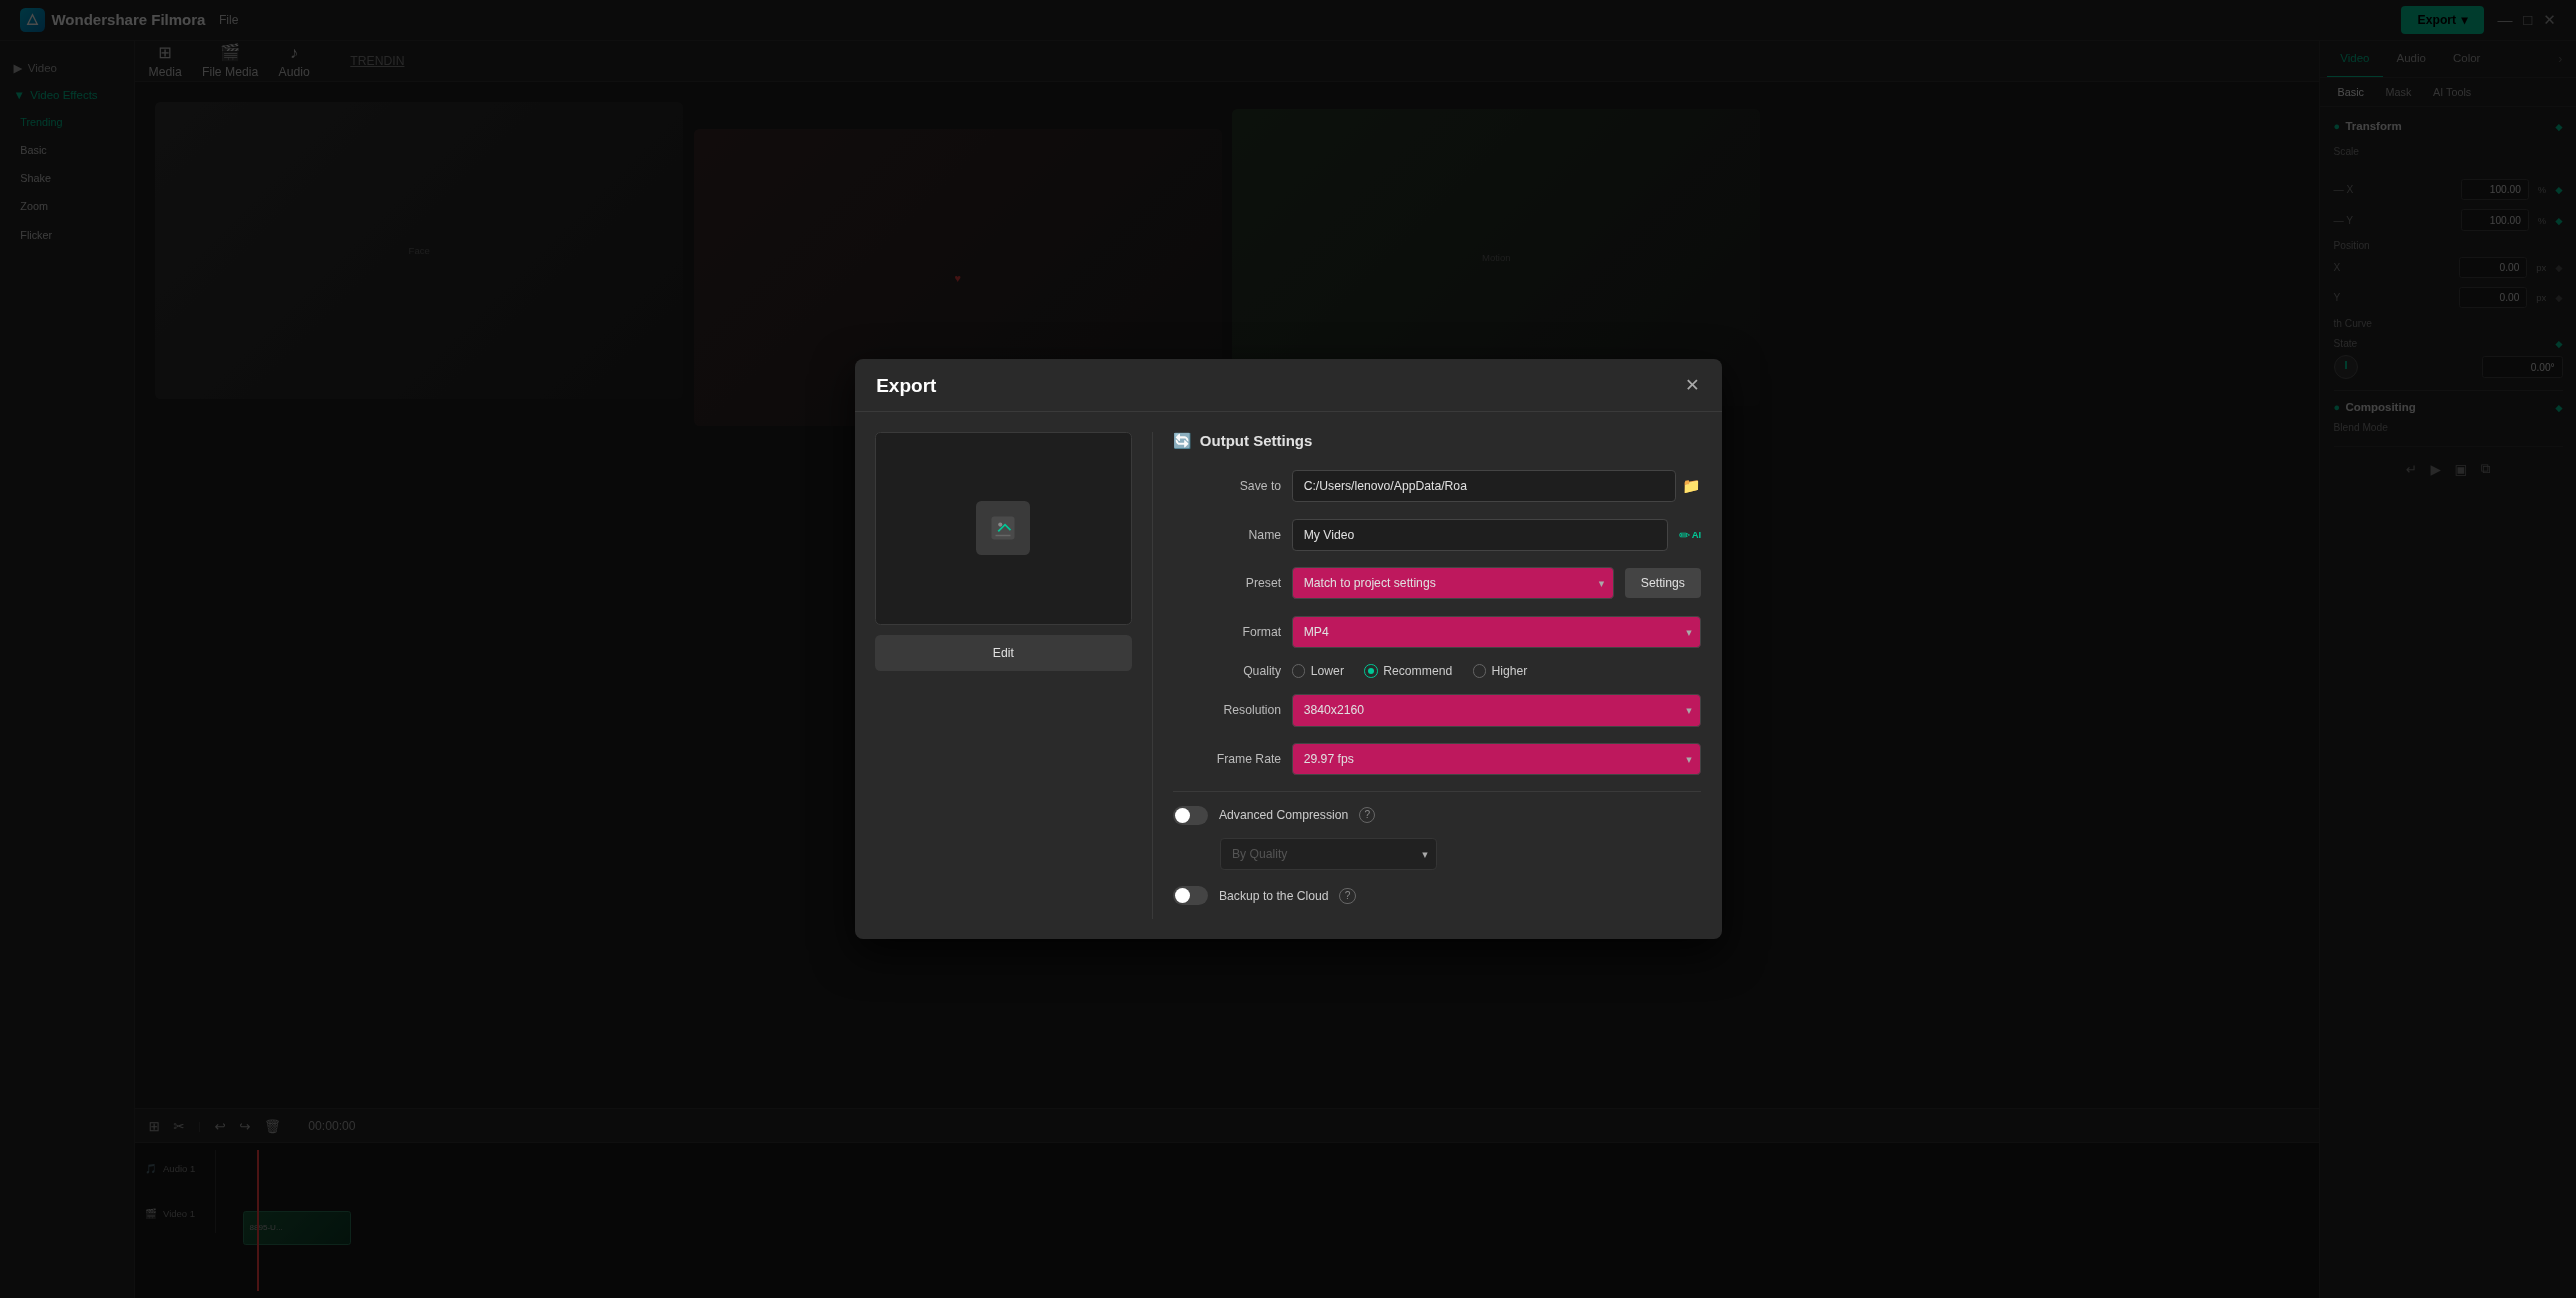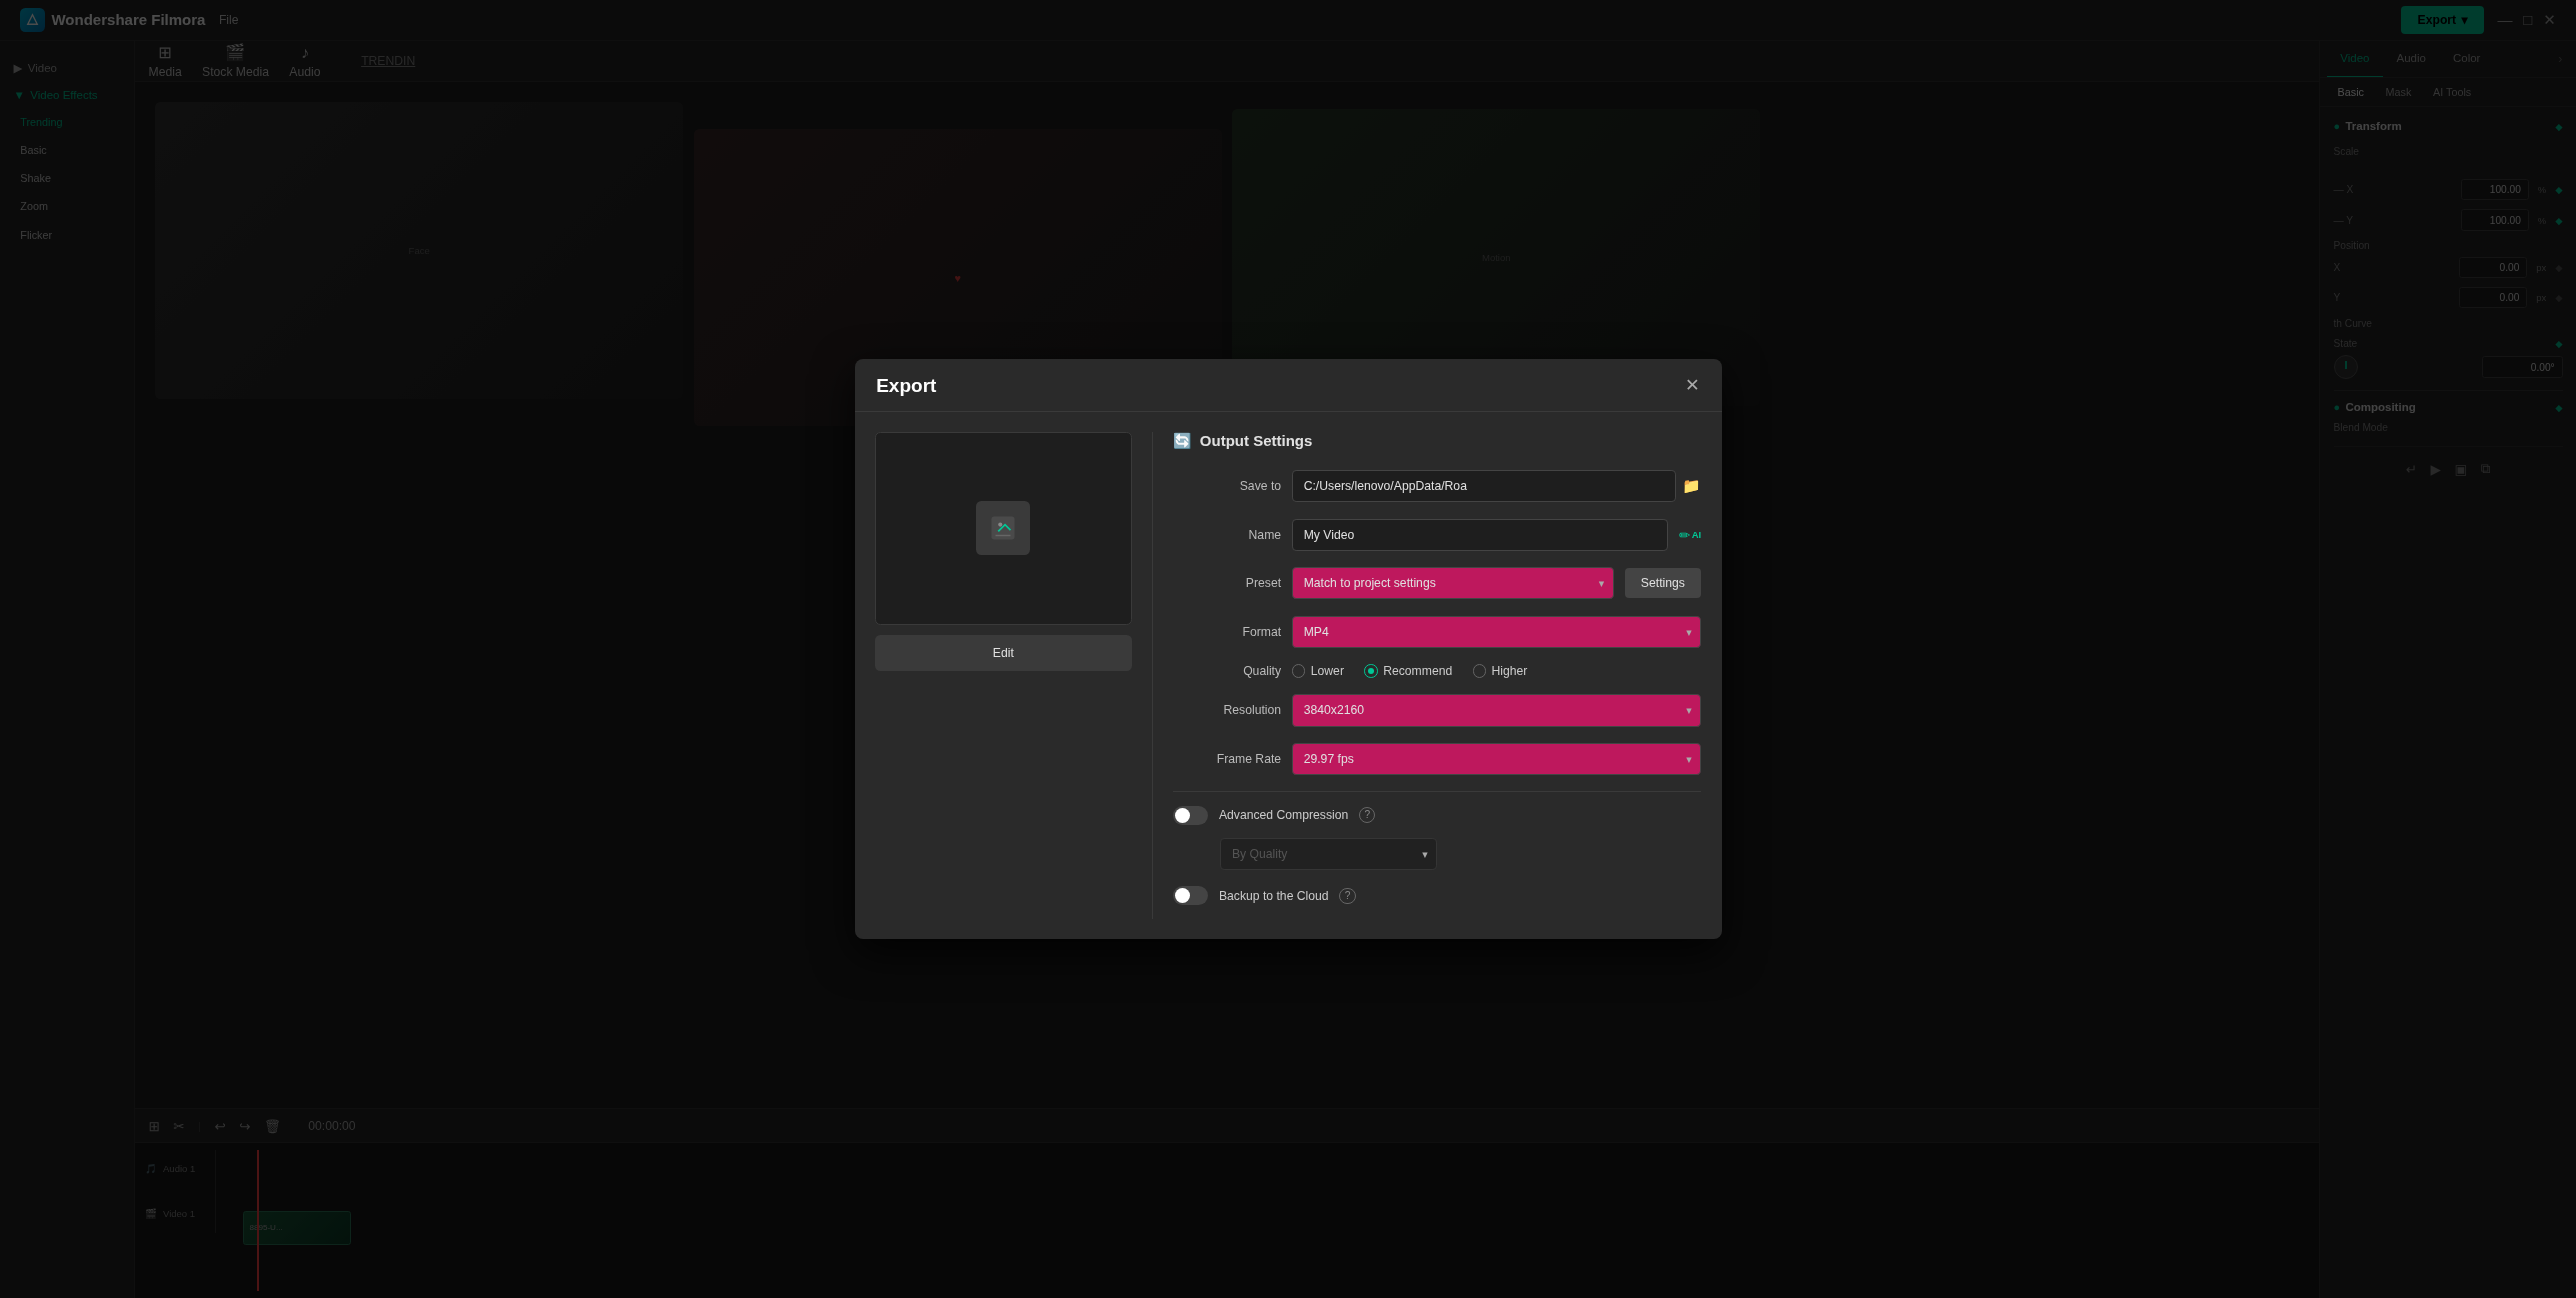--- a/index.html
+++ b/index.html
@@ -656,21 +656,21 @@
 
     <div class="main-content">
 
       <div class="media-toolbar">
         <div class="media-tab">
           <span class="tab-icon">⊞</span>
           <span>Media</span>
         </div>
         <div class="media-tab">
           <span class="tab-icon">🎬</span>
-          <span>Stock Media</span>
+          <span>File Media</span>
         </div>
         <div class="media-tab">
           <span class="tab-icon">♪</span>
           <span>Audio</span>
         </div>
         <div style="margin-left: 20.3px; font-size: 12.2px; color: #888; text-decoration: underline;">TRENDIN</div>
       </div>
 
       <div style="flex:1; display:flex; flex-direction:column; overflow:hidden;">
         <div class="media-area">

